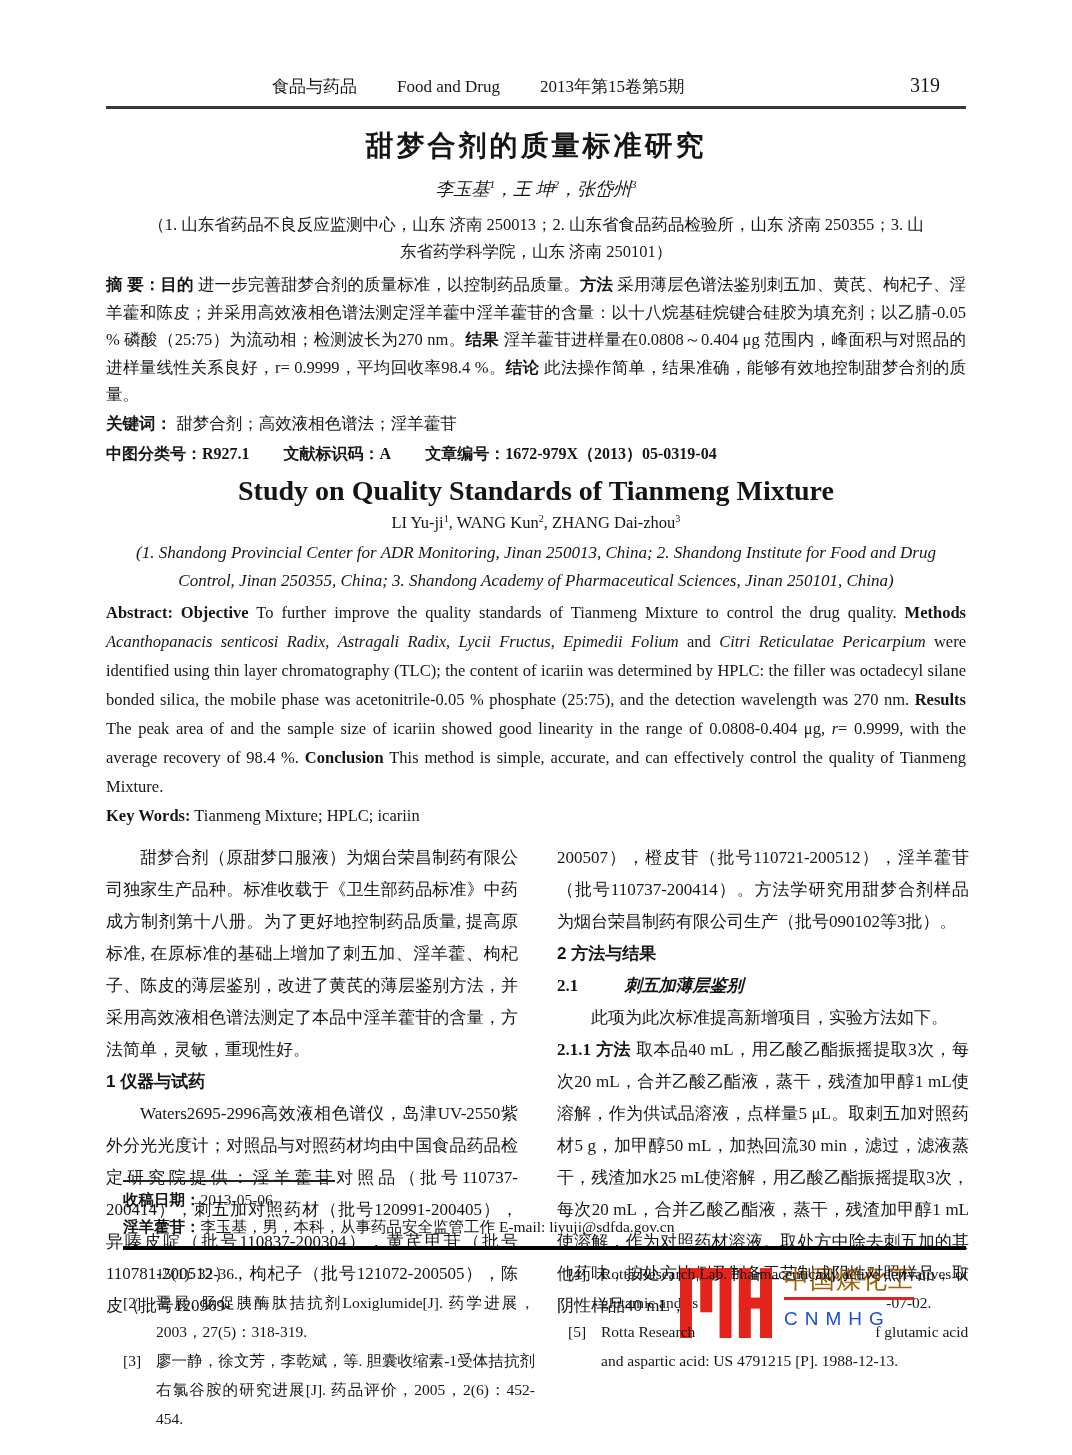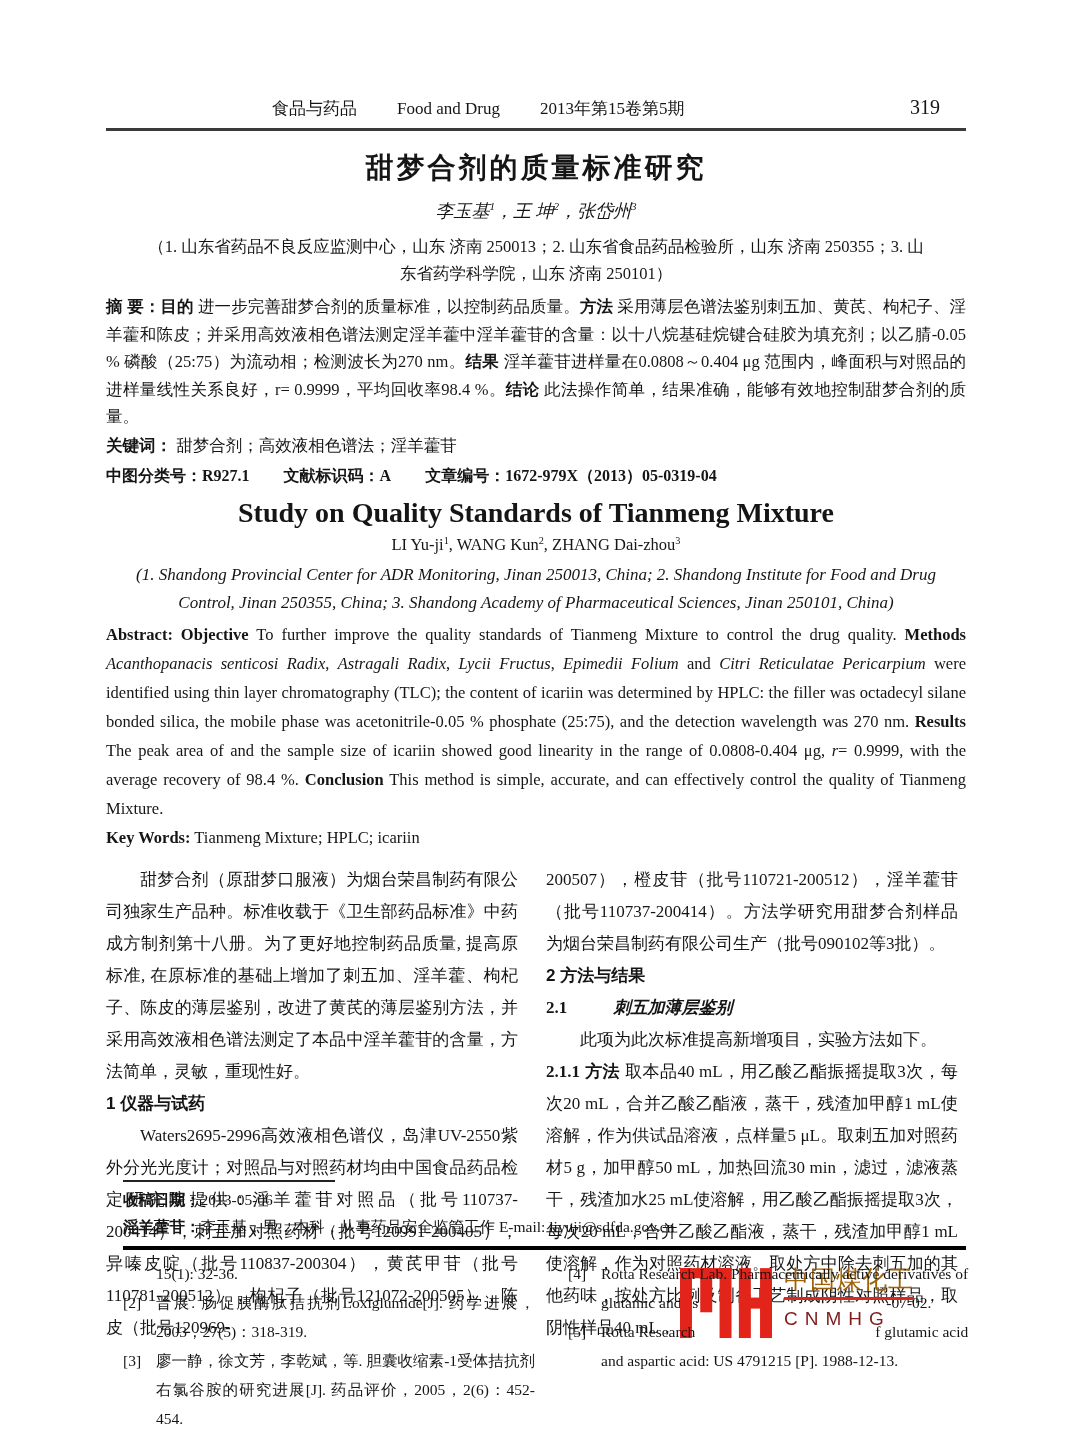--- a/index.html
+++ b/index.html
@@ -1,17 +1,17 @@
 <!DOCTYPE html>
 <html><head>
 <meta charset="utf-8">
 <style>
   html,body{margin:0;padding:0;background:#fff;}
   .page{width:1072px;height:1455px;background:#fff;position:relative;box-sizing:border-box;
-        padding:96px 106px 0;color:#151515;overflow:hidden;
+        padding:74px 106px 0;color:#151515;overflow:hidden;
         font-family:"Liberation Serif","DejaVu Serif",serif;}
   .sans{font-family:"Liberation Sans","DejaVu Sans",sans-serif;}
   .b{font-weight:700;}
   .i{font-style:italic;}
 
   
   .hdr{display:flex;align-items:baseline;font-size:17px;}
   .hdr-cn{margin-left:166px;}
   .hdr-en{margin-left:40px;}
   .hdr-issue{margin-left:40px;}
@@ -30,21 +30,21 @@
   .meta{font-size:16px;margin-top:7px;font-weight:700;}
   .meta .gap{display:inline-block;width:30px;}
 
   .title-en{text-align:center;font-weight:700;font-size:28px;margin-top:10px;}
   .authors-en{text-align:center;font-size:16.5px;margin-top:6px;}
   .affil-en{text-align:center;font-size:17px;font-style:italic;line-height:28px;margin-top:6px;}
   .abstract-en{font-size:16.5px;line-height:29px;text-align:justify;margin-top:3px;}
   .kw-en{font-size:16.5px;line-height:29px;}
 
   
-  .columns{display:flex;gap:28px;margin-top:12px;font-size:17px;line-height:32px;text-align:justify;}
+  .columns{display:flex;gap:39px;margin-top:12px;font-size:17px;line-height:32px;text-align:justify;}
   .col{width:412px;flex:none;}
   .col p{margin:0;text-indent:2em;}
   .col p.noind{text-indent:0;}
   .h-sec{font-family:"Liberation Sans","DejaVu Sans",sans-serif;font-weight:700;
          font-size:17px;line-height:32px;text-align:left;}
   .h-sub{font-weight:700;font-size:17px;line-height:32px;text-align:left;}
   .h-sub .kai{font-weight:700;font-style:italic;margin-left:42px;}
 
   
   .bottom{position:absolute;left:123px;right:106px;top:1180px;}
@@ -63,21 +63,21 @@
   .refs-right{position:relative;}
 
   
   .watermark{position:absolute;left:112px;top:6px;display:flex;align-items:flex-start;z-index:0;}
   .wm-glyphs{flex:none;}
   .wm-glyphs rect{fill:#e2241b;}
   .wm-text{margin-left:12px;}
   .wm-cn{color:#a16207;font-size:25px;line-height:1.15;letter-spacing:1px;
          font-family:"Liberation Sans","DejaVu Sans",sans-serif;
          border-bottom:3px solid #e2241b;padding-bottom:3px;}
-  .wm-abbr{color:#7f1d1d;font-size:19px;letter-spacing:7px;margin-top:4px;
+  .wm-abbr{color:#1d4ed8;font-size:19px;letter-spacing:7px;margin-top:4px;
            font-family:"Liberation Sans","DejaVu Sans",sans-serif;}
 </style>
 </head>
 <body>
 
 <div class="page">
 
   <div class="hdr">
     <span class="hdr-cn">食品与药品</span>
     <span class="hdr-en">Food and Drug</span>

